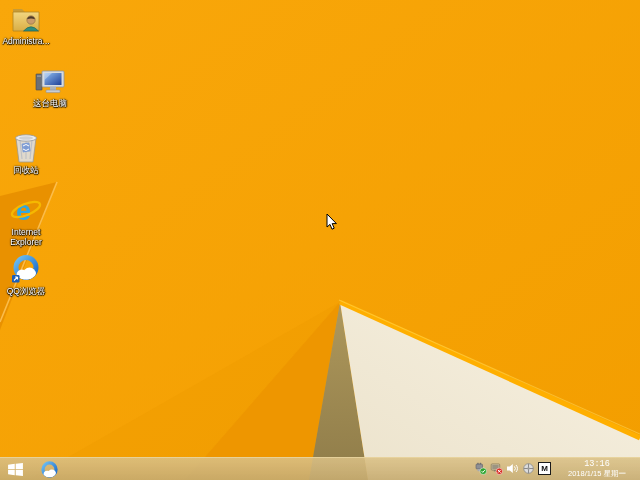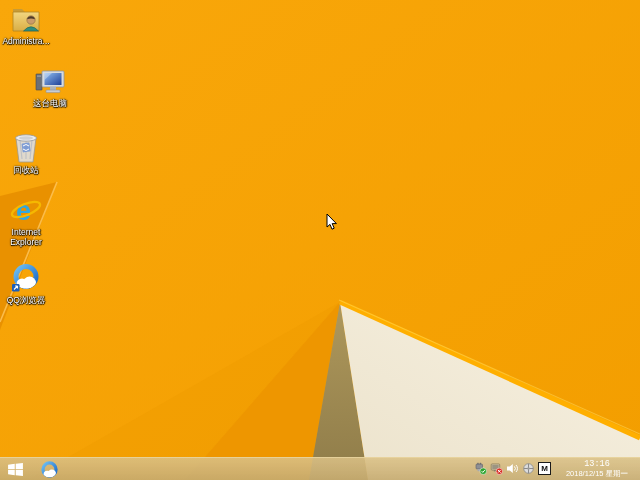--- a/index.html
+++ b/index.html
@@ -8,21 +8,21 @@
   #wallpaper{position:absolute;left:0;top:0;z-index:0;}
 
   
   .dicon{position:absolute;left:0;width:52px;display:flex;flex-direction:column;
     align-items:center;z-index:2;cursor:default;}
   .dicon .art{width:34px;height:34px;display:flex;align-items:center;justify-content:center;}
   .dicon .lbl{margin-top:1px;font-size:8.5px;line-height:1.15;color:#fff;text-align:center;
     text-shadow:0 1px 1px #000,1px 0 1px #000,0 0 2px #000;white-space:pre-line;}
   .nowrap .lbl{white-space:nowrap;}
   #di-admin{top:2px;}  #di-pc{top:64px;padding-left:24px;}  #di-bin{top:131px;justify-content:center;}
-  #di-ie{top:193px;}   #di-qq{top:261px;justify-content:center;}
+  #di-ie{top:193px;}   #di-qq{top:252px;justify-content:center;}
 
   
   #taskbar{position:absolute;left:0;bottom:0;width:640px;height:23px;
     background:linear-gradient(180deg,rgba(219,193,134,0.88),rgba(198,171,112,0.9));
     border-top:1px solid rgba(240,221,170,0.75);box-sizing:border-box;
     display:flex;align-items:center;z-index:3;}
   #start-button{width:30px;height:22px;display:flex;align-items:center;justify-content:center;}
   .tb-app{width:26px;height:22px;display:flex;align-items:center;justify-content:center;margin-left:6px;}
   #tray{margin-left:auto;display:flex;align-items:center;gap:3px;padding-right:2px;}
   .tray-ic{width:13px;height:13px;display:flex;align-items:center;justify-content:center;}
@@ -233,18 +233,18 @@
           <circle cx="6.5" cy="6.5" r="1.2" fill="#9A9A9A"></circle>
         </svg>
       </div>
 
       <div id="ime-box">
         <span>M</span>
       </div>
 
       <div id="clock">
         <div class="t">13:16</div>
-        <div class="d">2018/12/15 星期一</div>
+        <div class="d">2018/1/15 星期一</div>
       </div>
 
     </div>
   </div>
 </div>
 
 </body></html>

